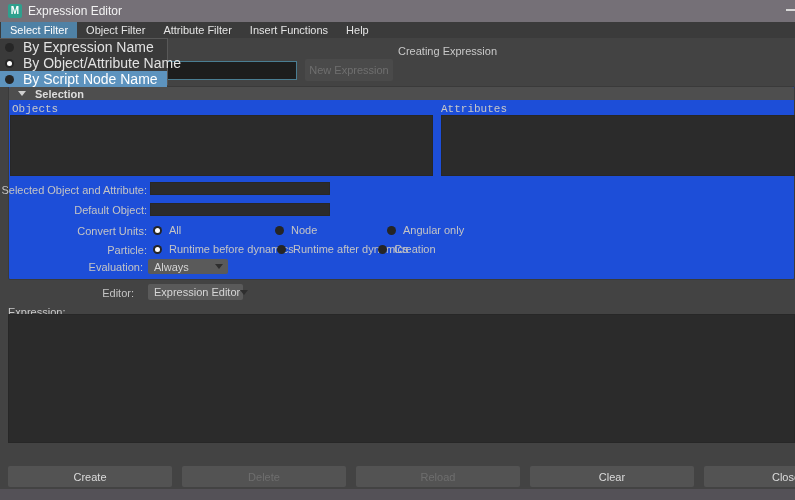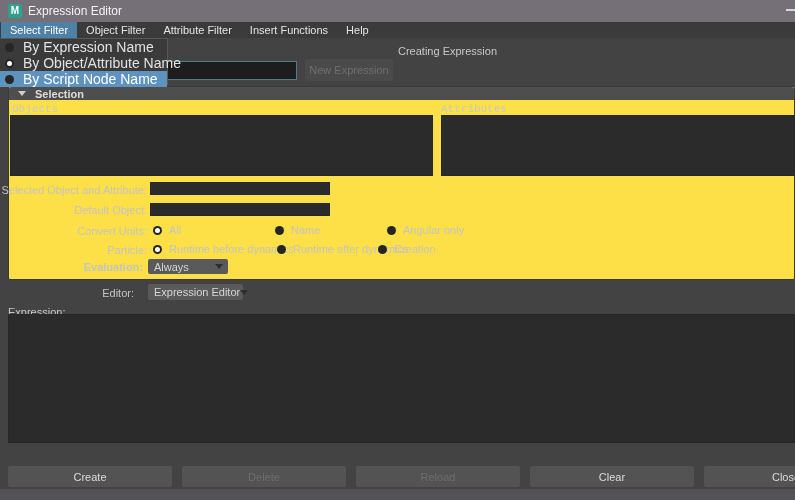--- a/index.html
+++ b/index.html
@@ -28,21 +28,21 @@
   
   .expr-name-input { position: absolute; left: 150px; top: 61px; width: 147px; height: 19px;
     background: #1d1d1d; border: 1px solid #4a7d92; color: #dddddd; font-size: 11px; padding: 0 4px;
     font-family: "Liberation Sans", sans-serif; outline: none; }
   .new-expr-btn { position: absolute; left: 305px; top: 59px; width: 88px; height: 22px;
     background: #4a4a4a; border: none; border-radius: 2px; color: #6f6f6f; font-size: 11px;
     font-family: "Liberation Sans", sans-serif; }
 
   
   .selection-frame { position: absolute; left: 8px; top: 86px; width: 787px; height: 194px;
-    background: #fde047; border: 1px solid #3a3a3a; border-radius: 2px; }
+    background: #1d4ed8; border: 1px solid #3a3a3a; border-radius: 2px; }
   .selection-header { position: absolute; left: 0; top: 0; width: 100%; height: 13px;
     background: #4e4e4e; border-radius: 2px 2px 0 0; display: flex; align-items: center; cursor: default; }
   .collapse-arrow { width: 0; height: 0; border-left: 4px solid transparent; border-right: 4px solid transparent;
     border-top: 5px solid #cfcfcf; margin-left: 9px; }
   .selection-title { color: #dddddd; font-size: 11px; font-weight: bold; margin-left: 9px; }
 
   .list-label { position: absolute; font-size: 11px; color: #c8c8c8; font-family: Liberation Mono, monospace; }
   .objects-label  { left: 12px;  top: 103px; }
   .attrs-label    { left: 441px; top: 103px; }
   .list-panel { position: absolute; top: 115px; height: 61px; background: #2b2b2b; border: 1px solid #272727; }
@@ -140,42 +140,42 @@
   <div class="form-label" style="top:204px;">Default Object:</div>
   <input class="text-input" style="top: 203px;" type="text" value="">
 
   <div class="form-label" style="top:225px;">Convert Units:</div>
   <div class="radio-item" style="left:153px; top:224px;justify-content:flex-end;">
     <span class="radio selected"></span>
     <span class="radio-label">All</span>
   </div>
   <div class="radio-item" style="left:275px; top:224px;">
     <span class="radio"></span>
-    <span class="radio-label">Name</span>
+    <span class="radio-label">Node</span>
   </div>
   <div class="radio-item" style="left:387px; top:224px;">
     <span class="radio"></span>
     <span class="radio-label">Angular only</span>
   </div>
 
   <div class="form-label" style="top:244px;">Particle:</div>
   <div class="radio-item" style="left:153px; top:243px;">
     <span class="radio selected"></span>
     <span class="radio-label">Runtime before dynamics</span>
   </div>
   <div class="radio-item" style="left:277px; top:243px;">
     <span class="radio"></span>
     <span class="radio-label">Runtime after dynamics</span>
   </div>
   <div class="radio-item" style="left:378px; top:243px;">
     <span class="radio"></span>
     <span class="radio-label">Creation</span>
   </div>
 
-  <div class="form-label" style="top:261px; width:143px;font-weight:bold;">Evaluation:</div>
+  <div class="form-label" style="top:261px; width:143px;">Evaluation:</div>
   <div class="option-menu evaluation-menu">
     <span class="option-value">Always</span>
     <span class="dropdown-arrow"></span>
   </div>
 
   <div class="form-label" style="top:287px; width:134px;">Editor:</div>
   <div class="option-menu editor-menu">
     <span class="option-value">Expression Editor</span>
     <span class="dropdown-arrow"></span>
   </div>

